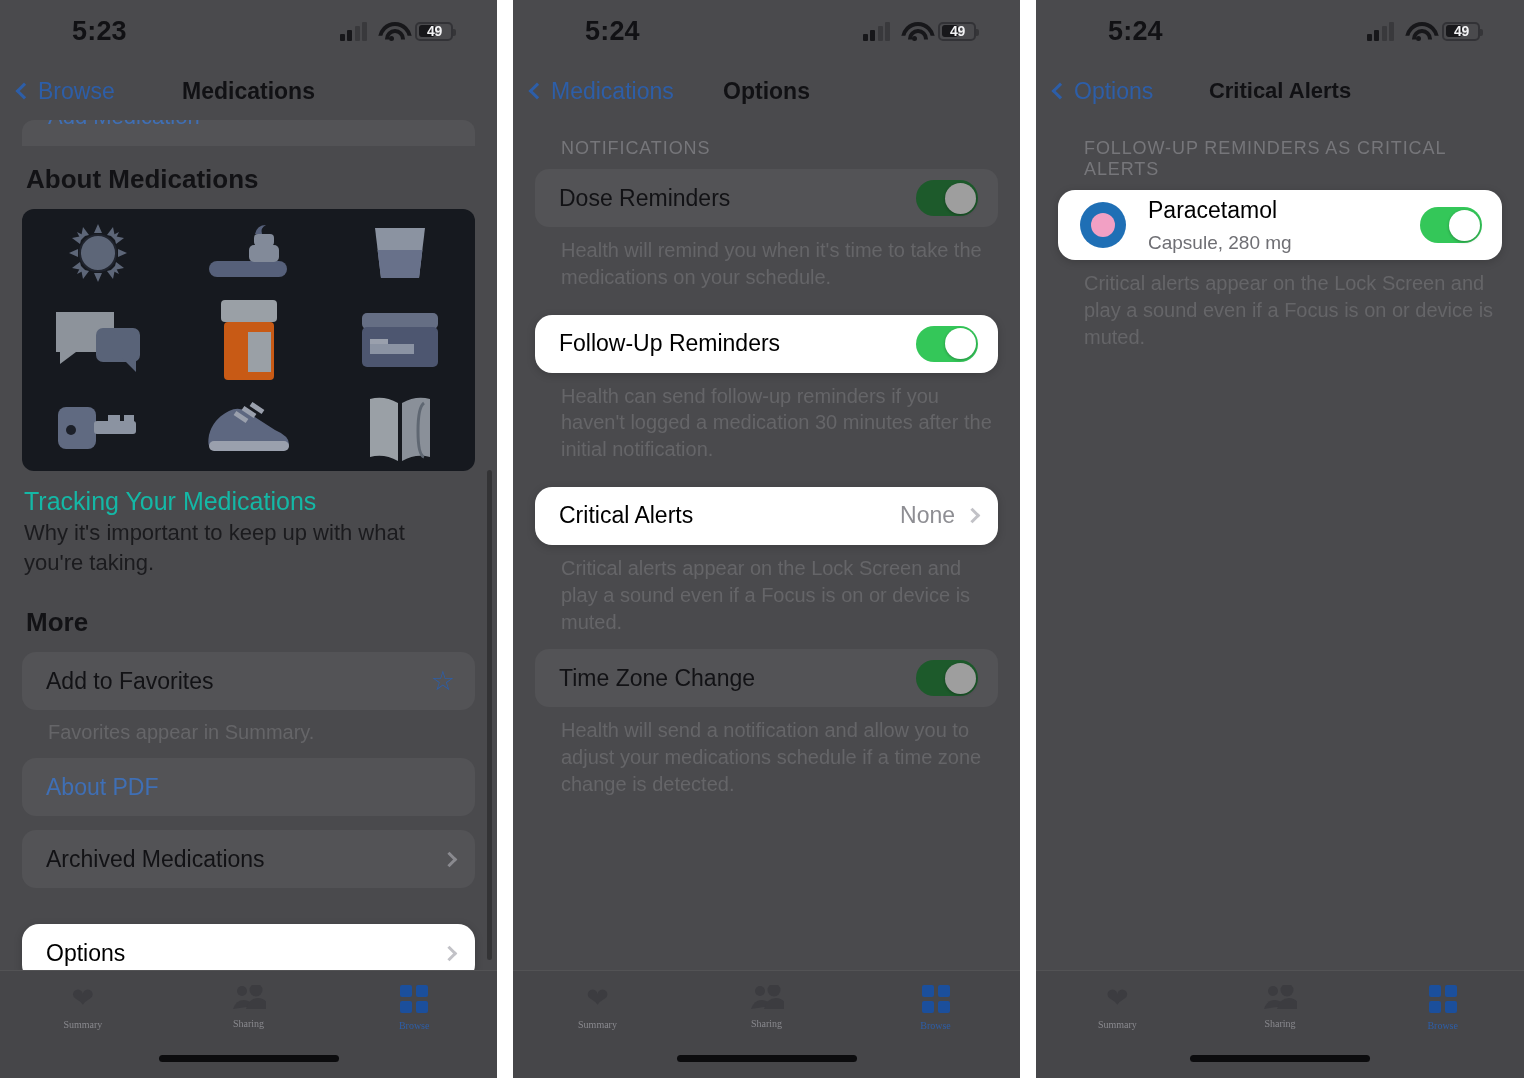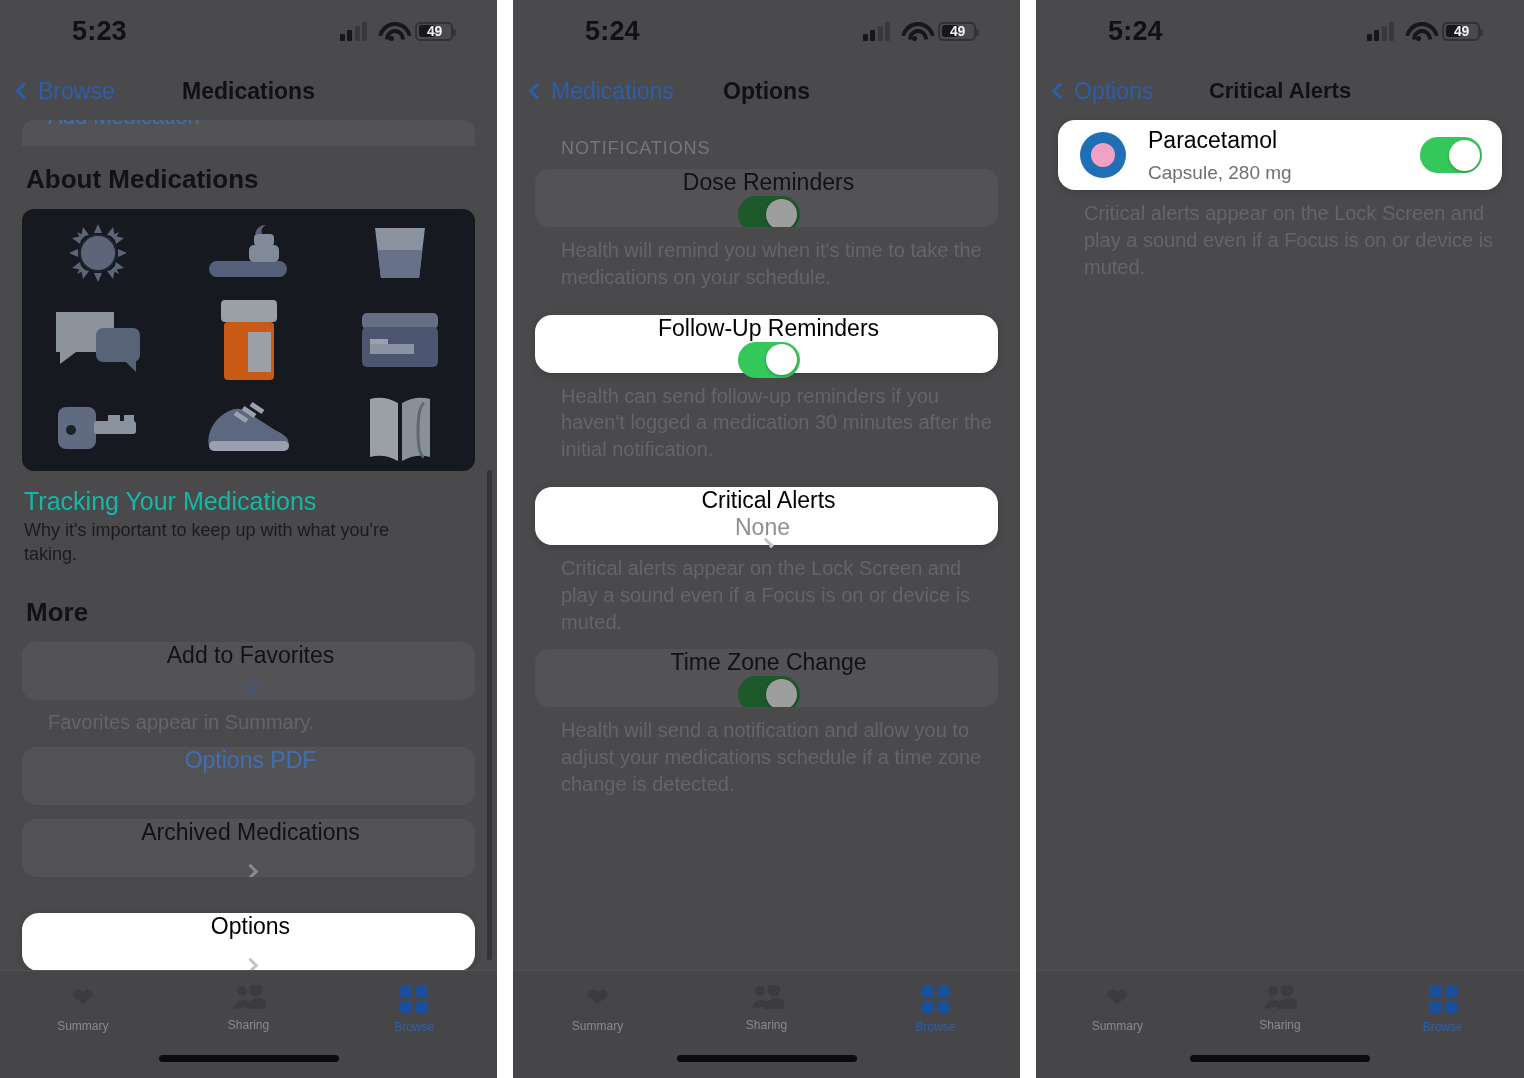--- a/index.html
+++ b/index.html
@@ -145,32 +145,31 @@
     place-items: center;
     overflow: hidden;
   }
   .illo .cell { width: 100%; height: 100%; display: flex; align-items: center; justify-content: center; }
 
   .card-title {
     font-size: 25px; font-weight: normal; color: #14b8a6;
     margin: 16px 0 2px 2px;
   }
   .card-sub {
-    font-size: 18px; color: #1b1b1e; line-height: 1.35;
+    font-size: 22px; color: #1b1b1e; line-height: 1.35;
     margin-left: 2px; max-width: 420px;
   }
 
   
   .group { border-radius: 14px; overflow: hidden; background: #535356; }
   .row {
     height: 58px; display: flex; align-items: center;
     padding: 0 20px 0 24px;
     font-size: 23px; color: #121215;
     position: relative;
-    flex-direction: column;
   }
   .row .spacer { flex: 1; }
   .row.blue { color: #3f6fb5; }
   .row .value { font-size: 23px; color: #8a8a8f; margin-right: 12px; }
   .chev-r {
     width: 11px; height: 11px;
     border-right: 3px solid #8a8a8f;
     border-top: 3px solid #8a8a8f;
     transform: rotate(45deg);
   }
@@ -237,21 +236,21 @@
     position: absolute; left: 0; right: 0; bottom: 0;
     height: 108px;
     background: #464649;
     border-top: 1px solid rgba(255,255,255,.07);
     display: flex; align-items: flex-start; padding-top: 14px;
   }
   .tab {
     flex: 1; display: flex; flex-direction: column;
     align-items: center; gap: 7px; cursor: pointer;
   }
-  .tab-label { font-size: 12px; color: #89898e; }
+  .tab-label { font-size: 10px; color: #89898e; font-family: Liberation Serif, serif; }
   .tab.active .tab-label { color: #2d5ea8; }
   .heart { font-size: 27px; color: #3c3c40; line-height: 1; }
   .people { display: block; }
   .grid-ico { display: grid; grid-template-columns: 12px 12px; grid-template-rows: 12px 12px; gap: 4px; }
   .grid-ico i { background: #1b4f9c; border-radius: 2px; display: block; }
   .home-bar {
     position: absolute; left: 50%; transform: translateX(-50%);
     bottom: 16px; width: 180px; height: 7px;
     background: #0c0c0e; border-radius: 4px;
   }
@@ -388,21 +387,21 @@
         <div class="row">
           <span>Add to Favorites</span>
           <span class="spacer"></span>
           <span class="star-ico">☆</span>
         </div>
       </div>
       <div class="footnote tight">Favorites appear in Summary.</div>
 
       <div class="group">
         <div class="row blue">
-          <span>Options PDF</span>
+          <span>About PDF</span>
         </div>
       </div>
       <div style="height:14px"></div>
 
       <div class="group">
         <div class="row">
           <span>Archived Medications</span>
           <span class="spacer"></span>
           <span class="chev-r"></span>
         </div>
@@ -581,20 +580,21 @@
 
     <div class="navbar">
       <div class="nav-back">
         <span class="chev-l"></span>
         <span class="nav-back-label">Options</span>
       </div>
       <div class="nav-title">Critical Alerts</div>
     </div>
 
     <div class="content">
+      <div class="caps">FOLLOW-UP REMINDERS AS CRITICAL ALERTS</div>
 
       <div class="hl">
         <div class="med-row">
           <span class="med-ico"></span>
           <span class="med-txt">
             <span class="med-name">Paracetamol</span>
             <span class="med-dose">Capsule, 280 mg</span>
           </span>
           <span class="spacer" style="flex:1"></span>
           <span class="toggle on">

